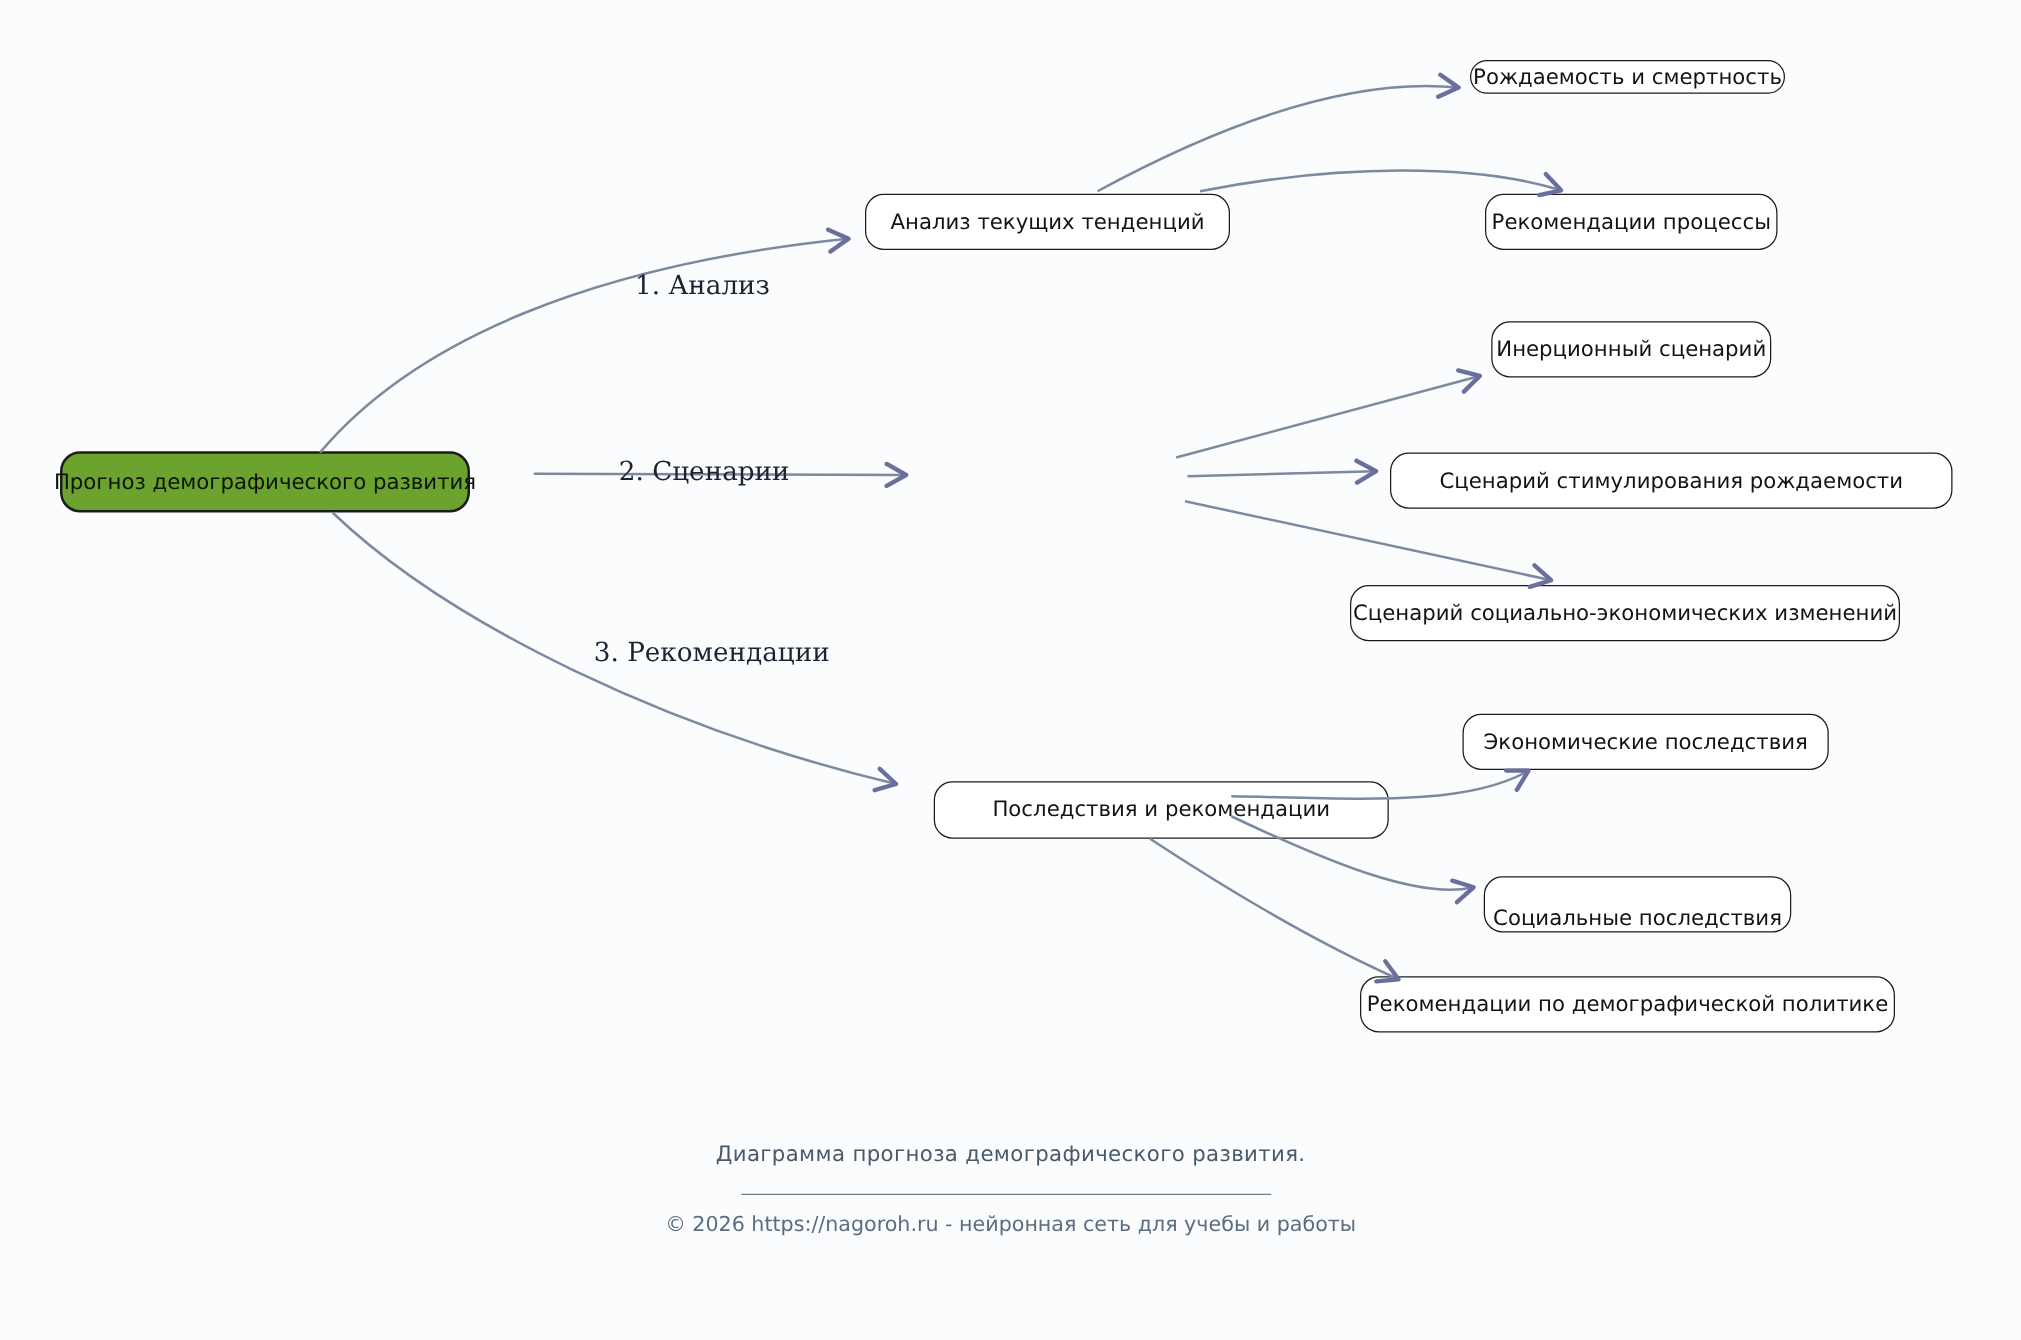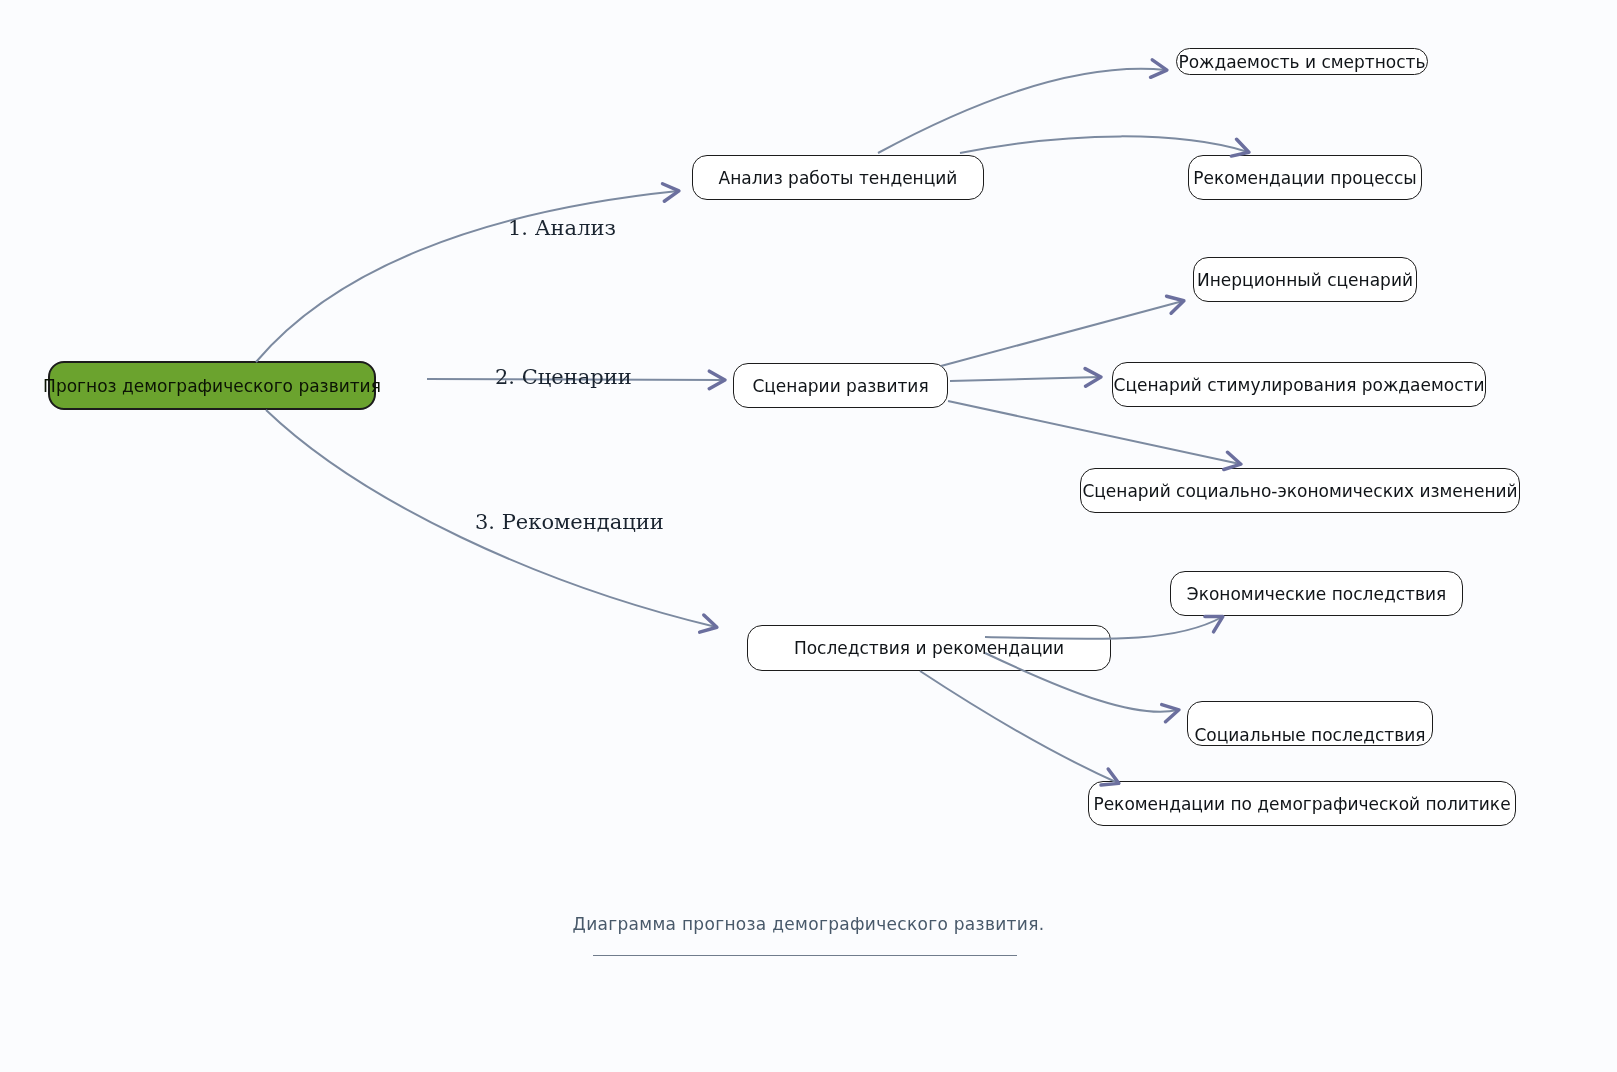--- a/index.html
+++ b/index.html
@@ -41,40 +41,37 @@
 </head>
 <body>
 
 <div class="canvas">
 
   <div class="node node-root" style="left:48px;top:361px;width:328px;height:49px;">
     <span>Прогноз демографического развития</span>
   </div>
 
   <div class="node" style="left:692px;top:155px;width:292px;height:45px;">
-    <span>Анализ работы тенденций</span>
+    <span>Анализ текущих тенденций</span>
   </div>
 
   <div class="node" style="left:1176px;top:48px;width:252px;height:27px;">
     <span>Рождаемость и смертность</span>
   </div>
 
   <div class="node" style="left:1188px;top:155px;width:234px;height:45px;">
     <span>Рекомендации процессы</span>
   </div>
 
-  <div class="node" style="left:733px;top:363px;width:215px;height:45px;">
-    <span>Сценарии развития</span>
-  </div>
 
   <div class="node" style="left:1193px;top:257px;width:224px;height:45px;">
     <span>Инерционный сценарий</span>
   </div>
 
-  <div class="node" style="left:1112px;top:362px;width:374px;height:45px;">
+  <div class="node" style="left:1112px;top:362px;width:450px;height:45px;">
     <span>Сценарий стимулирования рождаемости</span>
   </div>
 
   <div class="node" style="left:1080px;top:468px;width:440px;height:45px;">
     <span>Сценарий социально-экономических изменений</span>
   </div>
 
   <div class="node" style="left:719px;top:625px;width:364px;height:46px;margin-left:28px;">
     <span>Последствия и рекомендации</span>
   </div>
@@ -111,14 +108,15 @@
       <path d="M 948 401 C 1055 425, 1162 447, 1240 464" marker-end="url(#arrow)"></path>
       <path d="M 266 410 C 362 502, 540 585, 716 627" marker-end="url(#arrow)"></path>
       <path d="M 985 637 C 1090 639, 1172 645, 1222 617" marker-end="url(#arrow)"></path>
       <path d="M 985 653 C 1072 694, 1137 719, 1178 710" marker-end="url(#arrow)"></path>
       <path d="M 920 671 C 996 721, 1062 758, 1118 783" marker-end="url(#arrow)"></path>
     </g>
   </svg>
 
   <div class="footer-caption">Диаграмма прогноза демографического развития.</div>
   <div class="footer-divider"></div>
+  <div class="footer-copyright">© 2026 https://nagoroh.ru - нейронная сеть для учебы и работы</div>
 
 </div>
 
 </body></html>

